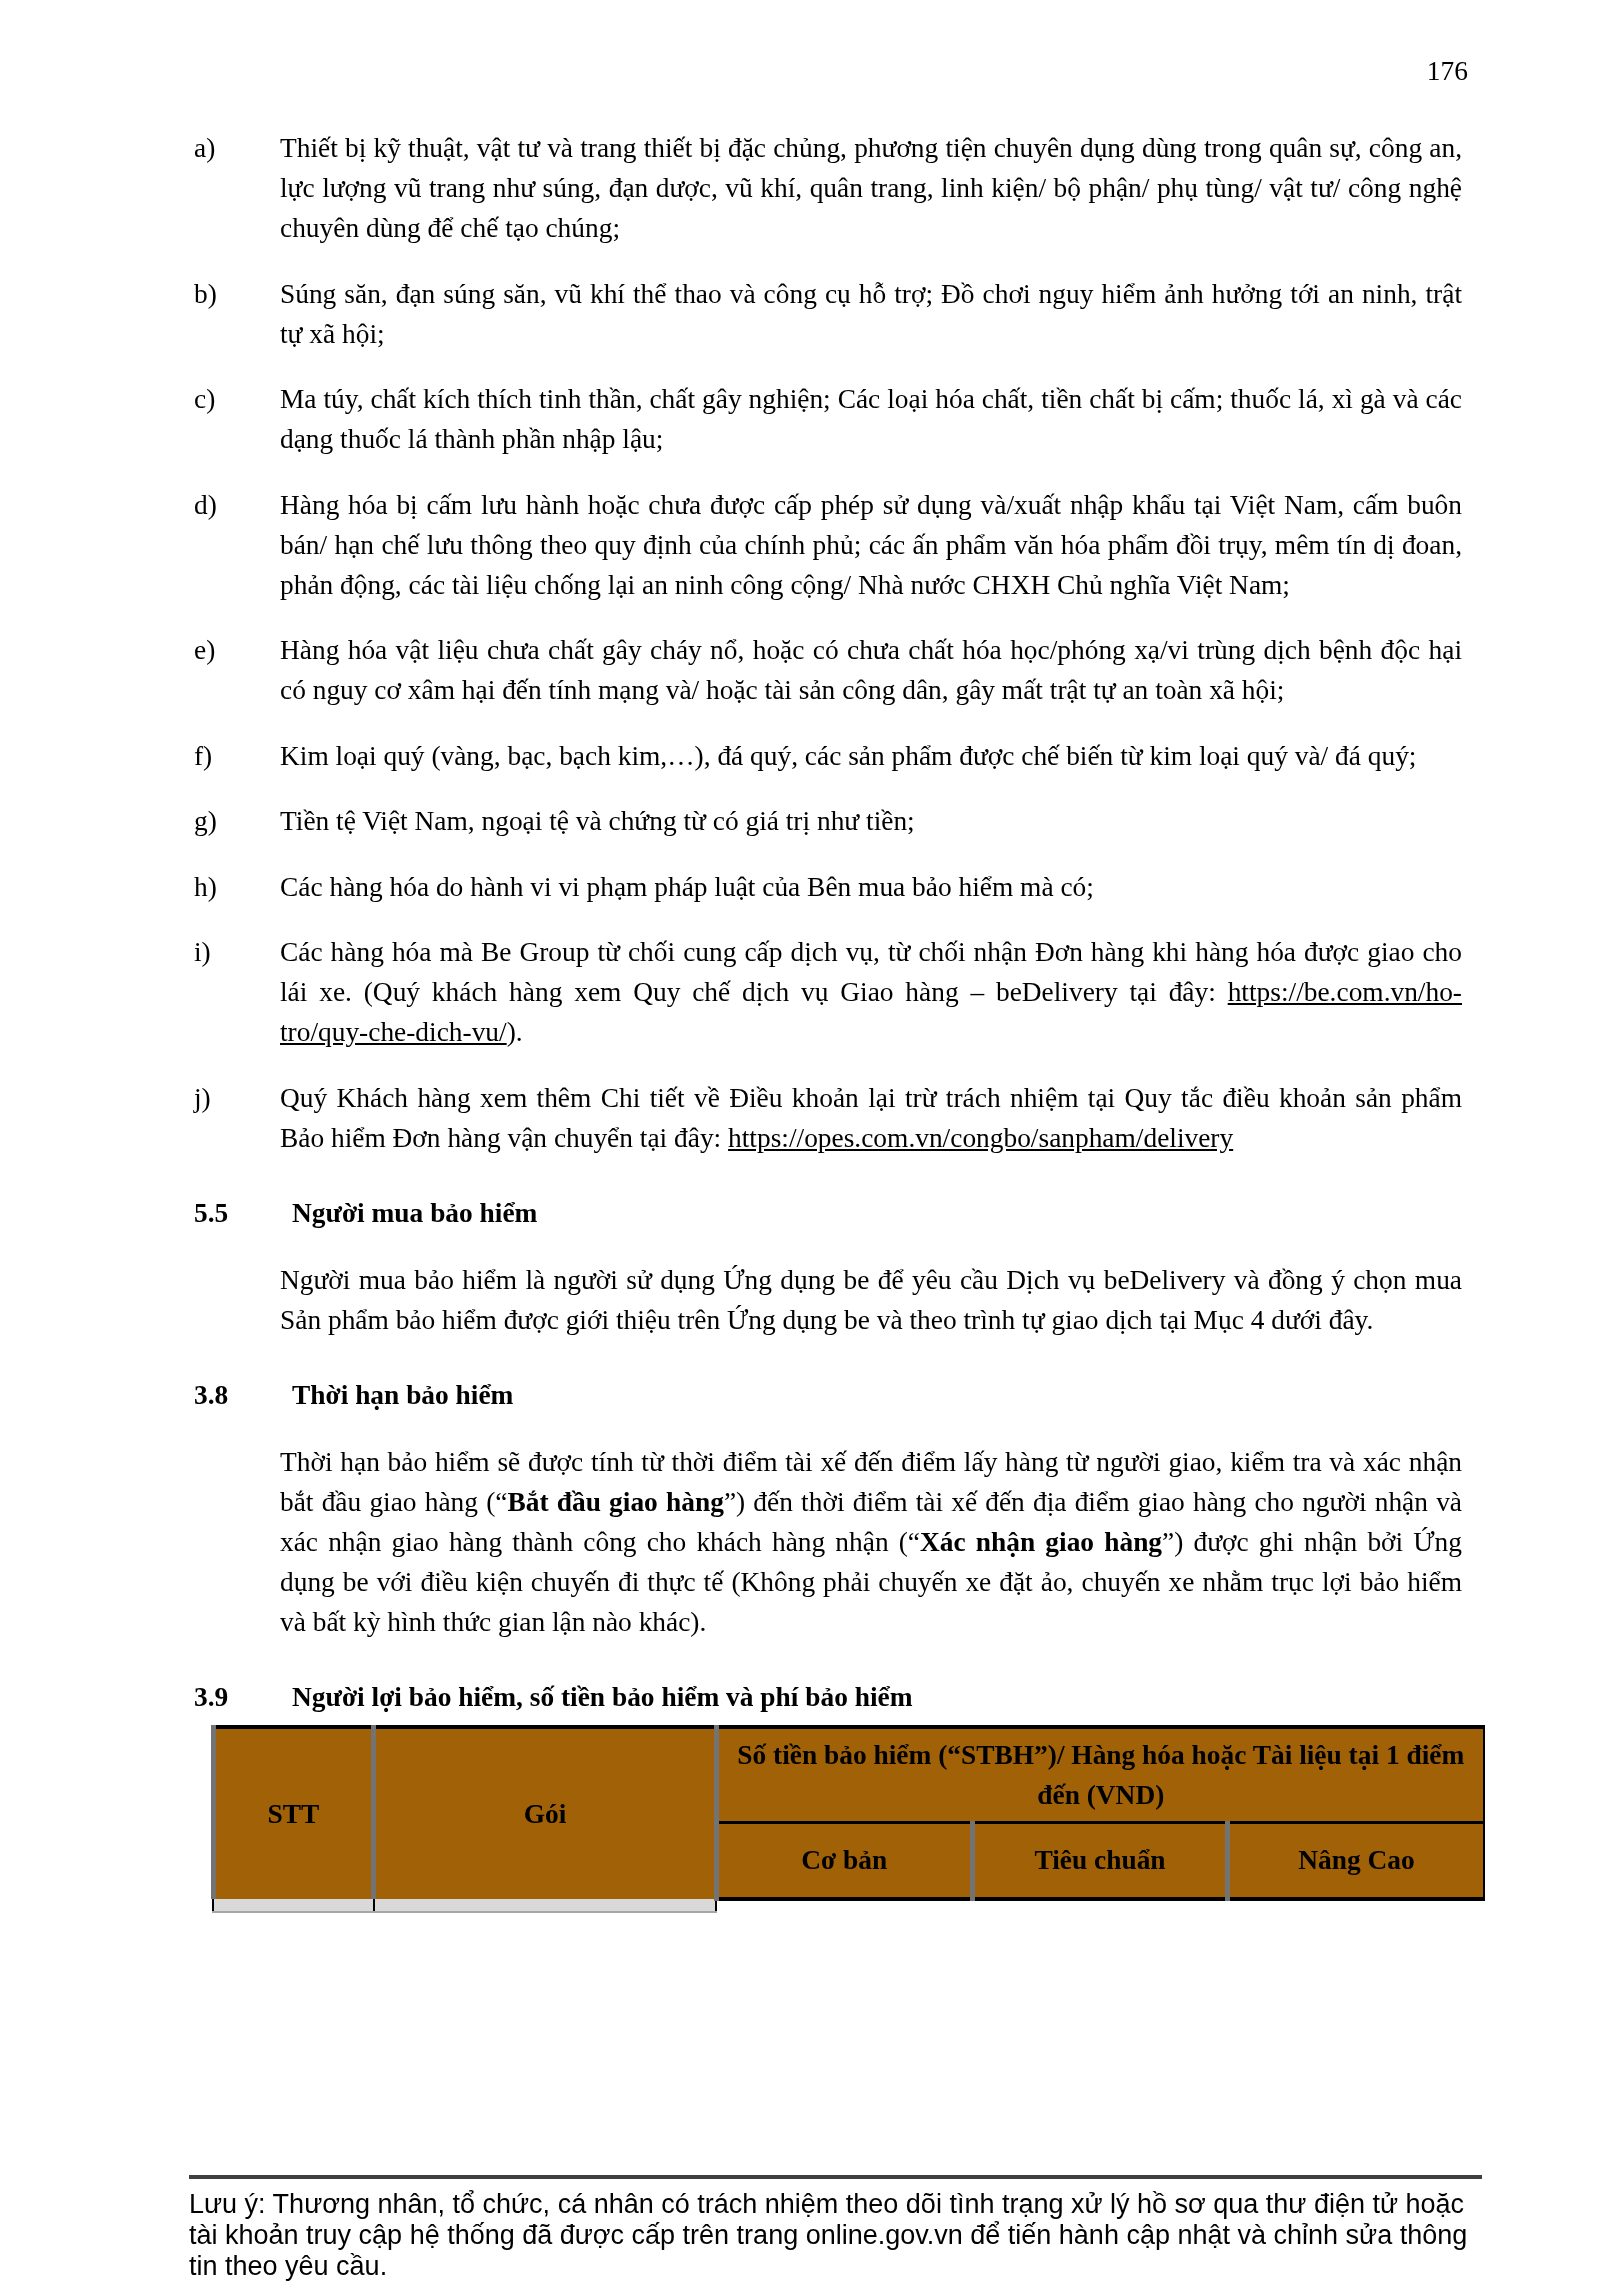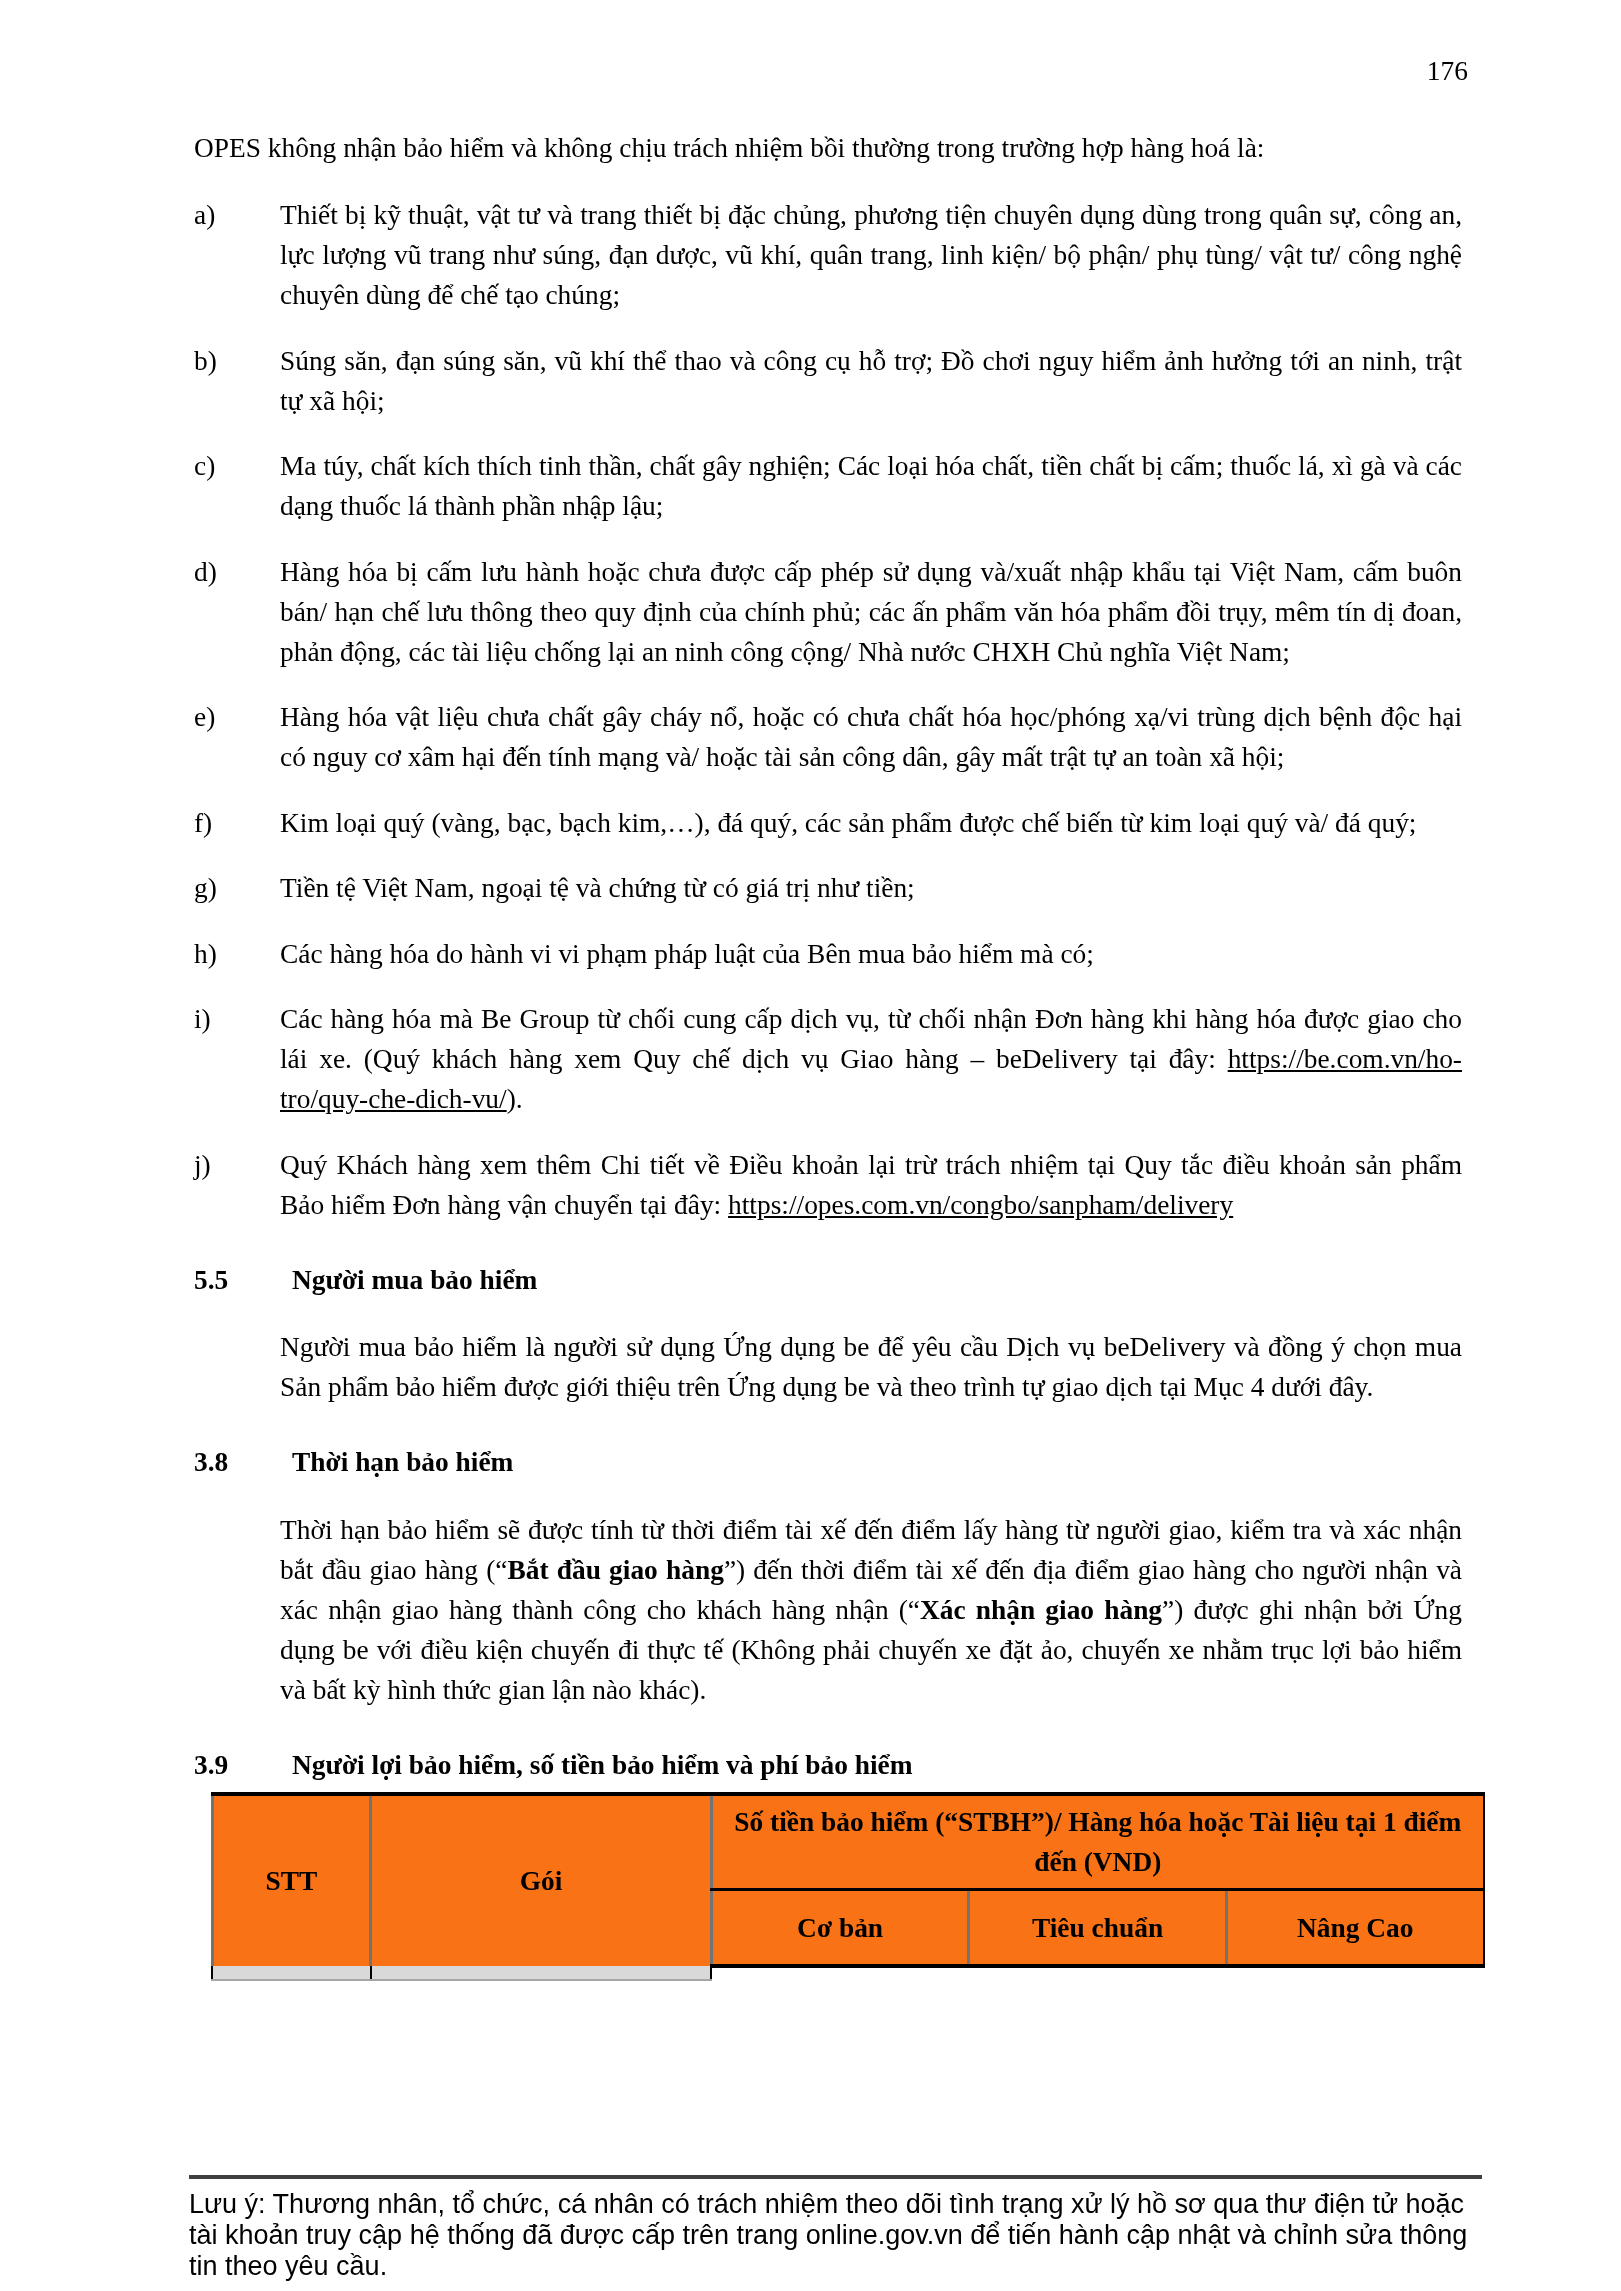--- a/index.html
+++ b/index.html
@@ -41,21 +41,21 @@
     table-layout:fixed;
     width:1274px;
     margin:5.9px 0 0 16.7px;
     font-weight:bold;
     text-align:center;
   }
   .benefit-table td{ padding:5.9px 7.8px; vertical-align:middle; }
   .cell-stt{ width:140px; }
   .cell-goi{ width:322px; }
   .cell-b1{ width:269px; } .cell-b2{ width:273px; } .cell-b3{ width:270px; }
-  .hdr{ background:#f97316; border-left:3px solid #737373; border-right:2px solid #000; }
+  .hdr{ background:#a16207; border-left:5px solid #737373; border-right:2px solid #000; }
   .row1 .hdr{ border-top:4.9px solid #000; }
   .cell-stbh{ border-bottom:3.9px solid #000; }
   .cell-plan{ border-bottom:4.9px solid #000; height:61px; }
   .cell-stt,.cell-goi{ border-bottom:0; }
   .stub-row td{ padding:0; height:11.8px; }
   .stub-gray{ background:#d9d9d9; border-left:2px solid #000; border-right:2px solid #000; border-top:0; border-bottom:2px solid #a6a6a6; }
   .stub-empty{ border:0; }
 
   
   .page-footer{
@@ -66,21 +66,20 @@
   .footer-rule{ border:0; border-top:4.9px solid #404040; margin:0 0 9.8px 0; }
   .footer-text{ margin:0; }
 </style>
 </head>
 <body>
 
 <div class="doc-page">
 
   <div class="page-number">176</div>
 
-  <p class="para intro">OPES không nhận bảo hiểm và không chịu trách nhiệm bồi thường trong trường hợp hàng hoá là:</p>
 
   <div class="list-item">
     <span class="list-label">a)</span>
     <p class="list-text">Thiết bị kỹ thuật, vật tư và trang thiết bị đặc chủng, phương tiện chuyên dụng dùng trong quân sự, công an, lực lượng vũ trang như súng, đạn dược, vũ khí, quân trang, linh kiện/ bộ phận/ phụ tùng/ vật tư/ công nghệ chuyên dùng để chế tạo chúng;</p>
   </div>
 
   <div class="list-item">
     <span class="list-label">b)</span>
     <p class="list-text">Súng săn, đạn súng săn, vũ khí thể thao và công cụ hỗ trợ; Đồ chơi nguy hiểm ảnh hưởng tới an ninh, trật tự xã hội;</p>
   </div>

